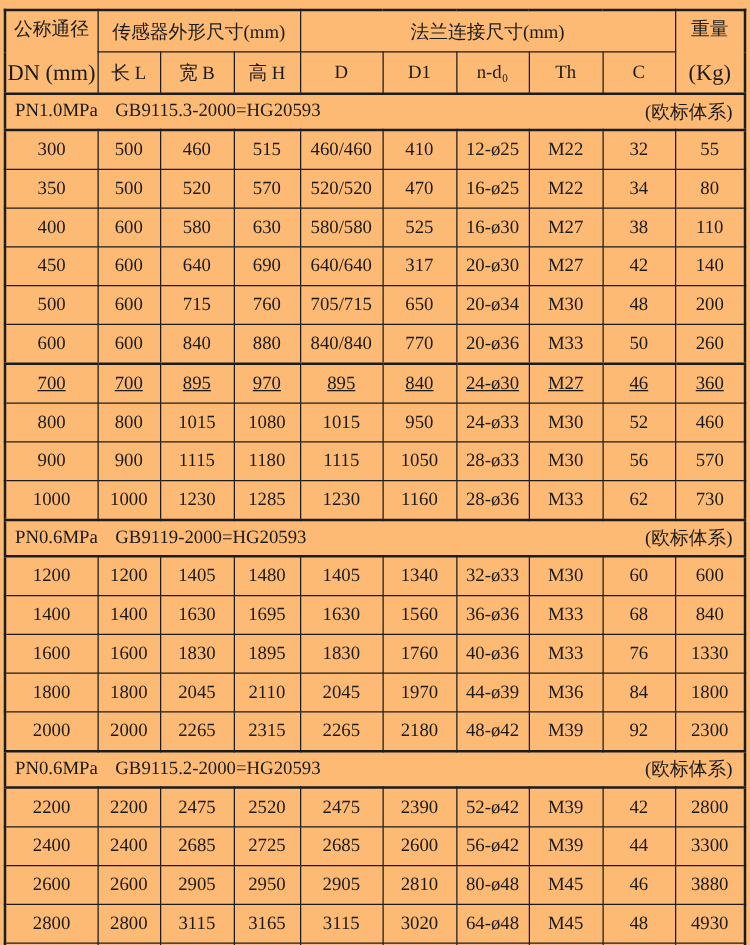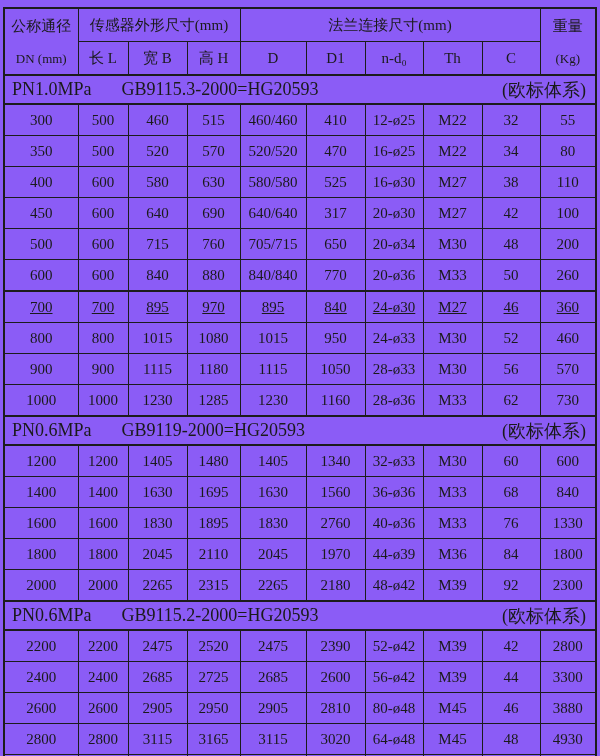--- a/index.html
+++ b/index.html
@@ -1,19 +1,19 @@
 <!DOCTYPE html>
 <html><head>
 <meta charset="utf-8">
 <style>
   html,body{margin:0;padding:0;background:#ffffff;}
   .page{
     position:relative;
     width:600px;height:756px;
-    background:#8b5cf6;
+    background:#fdba74;
     color:#1a1a1a;
     font-family:"Liberation Serif","DejaVu Serif",serif;
     overflow:hidden;
   }
   table.spec{
     position:absolute;left:3px;top:7px;
     width:593px;
     border-collapse:collapse;
     table-layout:fixed;
     border:2px solid #1c1c1c;
@@ -22,33 +22,33 @@
     border:1px solid #1c1c1c;
     text-align:center;
     vertical-align:middle;
     padding:0;
     font-weight:normal;
     font-size:15px;
     overflow:hidden;
     white-space:nowrap;
   }
   .spec thead th{height:32px;}
-  .spec thead .line2{font-size:13px;margin-top:15px;}
+  .spec thead .line2{font-size:18px;margin-top:15px;}
   .spec tbody td{height:30px;}
   tr.section-row td{
     height:27px;
     border-top:2px solid #1c1c1c;
     border-bottom:2px solid #1c1c1c;
   }
   .section-line{
     display:flex;align-items:center;
     padding:0 9px 0 7px;
-    font-size:18px;
-  }
-  .sec-standard{margin-left:30px;}
+    font-size:15px;
+  }
+  .sec-standard{margin-left:14px;}
   .sec-system{margin-left:auto;}
   tr.group-start td{border-top:2px solid #1c1c1c;text-decoration:underline;}
 </style>
 </head>
 <body>
 
 <div class="page">
   <table class="spec">
     <colgroup>
       <col style="width:74px">
@@ -135,21 +135,21 @@
         <tr>
           <td>450</td>
           <td>600</td>
           <td>640</td>
           <td>690</td>
           <td>640/640</td>
           <td>317</td>
           <td>20-ø30</td>
           <td>M27</td>
           <td>42</td>
-          <td>100</td>
+          <td>140</td>
         </tr>
         <tr>
           <td>500</td>
           <td>600</td>
           <td>715</td>
           <td>760</td>
           <td>705/715</td>
           <td>650</td>
           <td>20-ø34</td>
           <td>M30</td>
@@ -248,21 +248,21 @@
           <td>M33</td>
           <td>68</td>
           <td>840</td>
         </tr>
         <tr>
           <td>1600</td>
           <td>1600</td>
           <td>1830</td>
           <td>1895</td>
           <td>1830</td>
-          <td>2760</td>
+          <td>1760</td>
           <td>40-ø36</td>
           <td>M33</td>
           <td>76</td>
           <td>1330</td>
         </tr>
         <tr>
           <td>1800</td>
           <td>1800</td>
           <td>2045</td>
           <td>2110</td>

